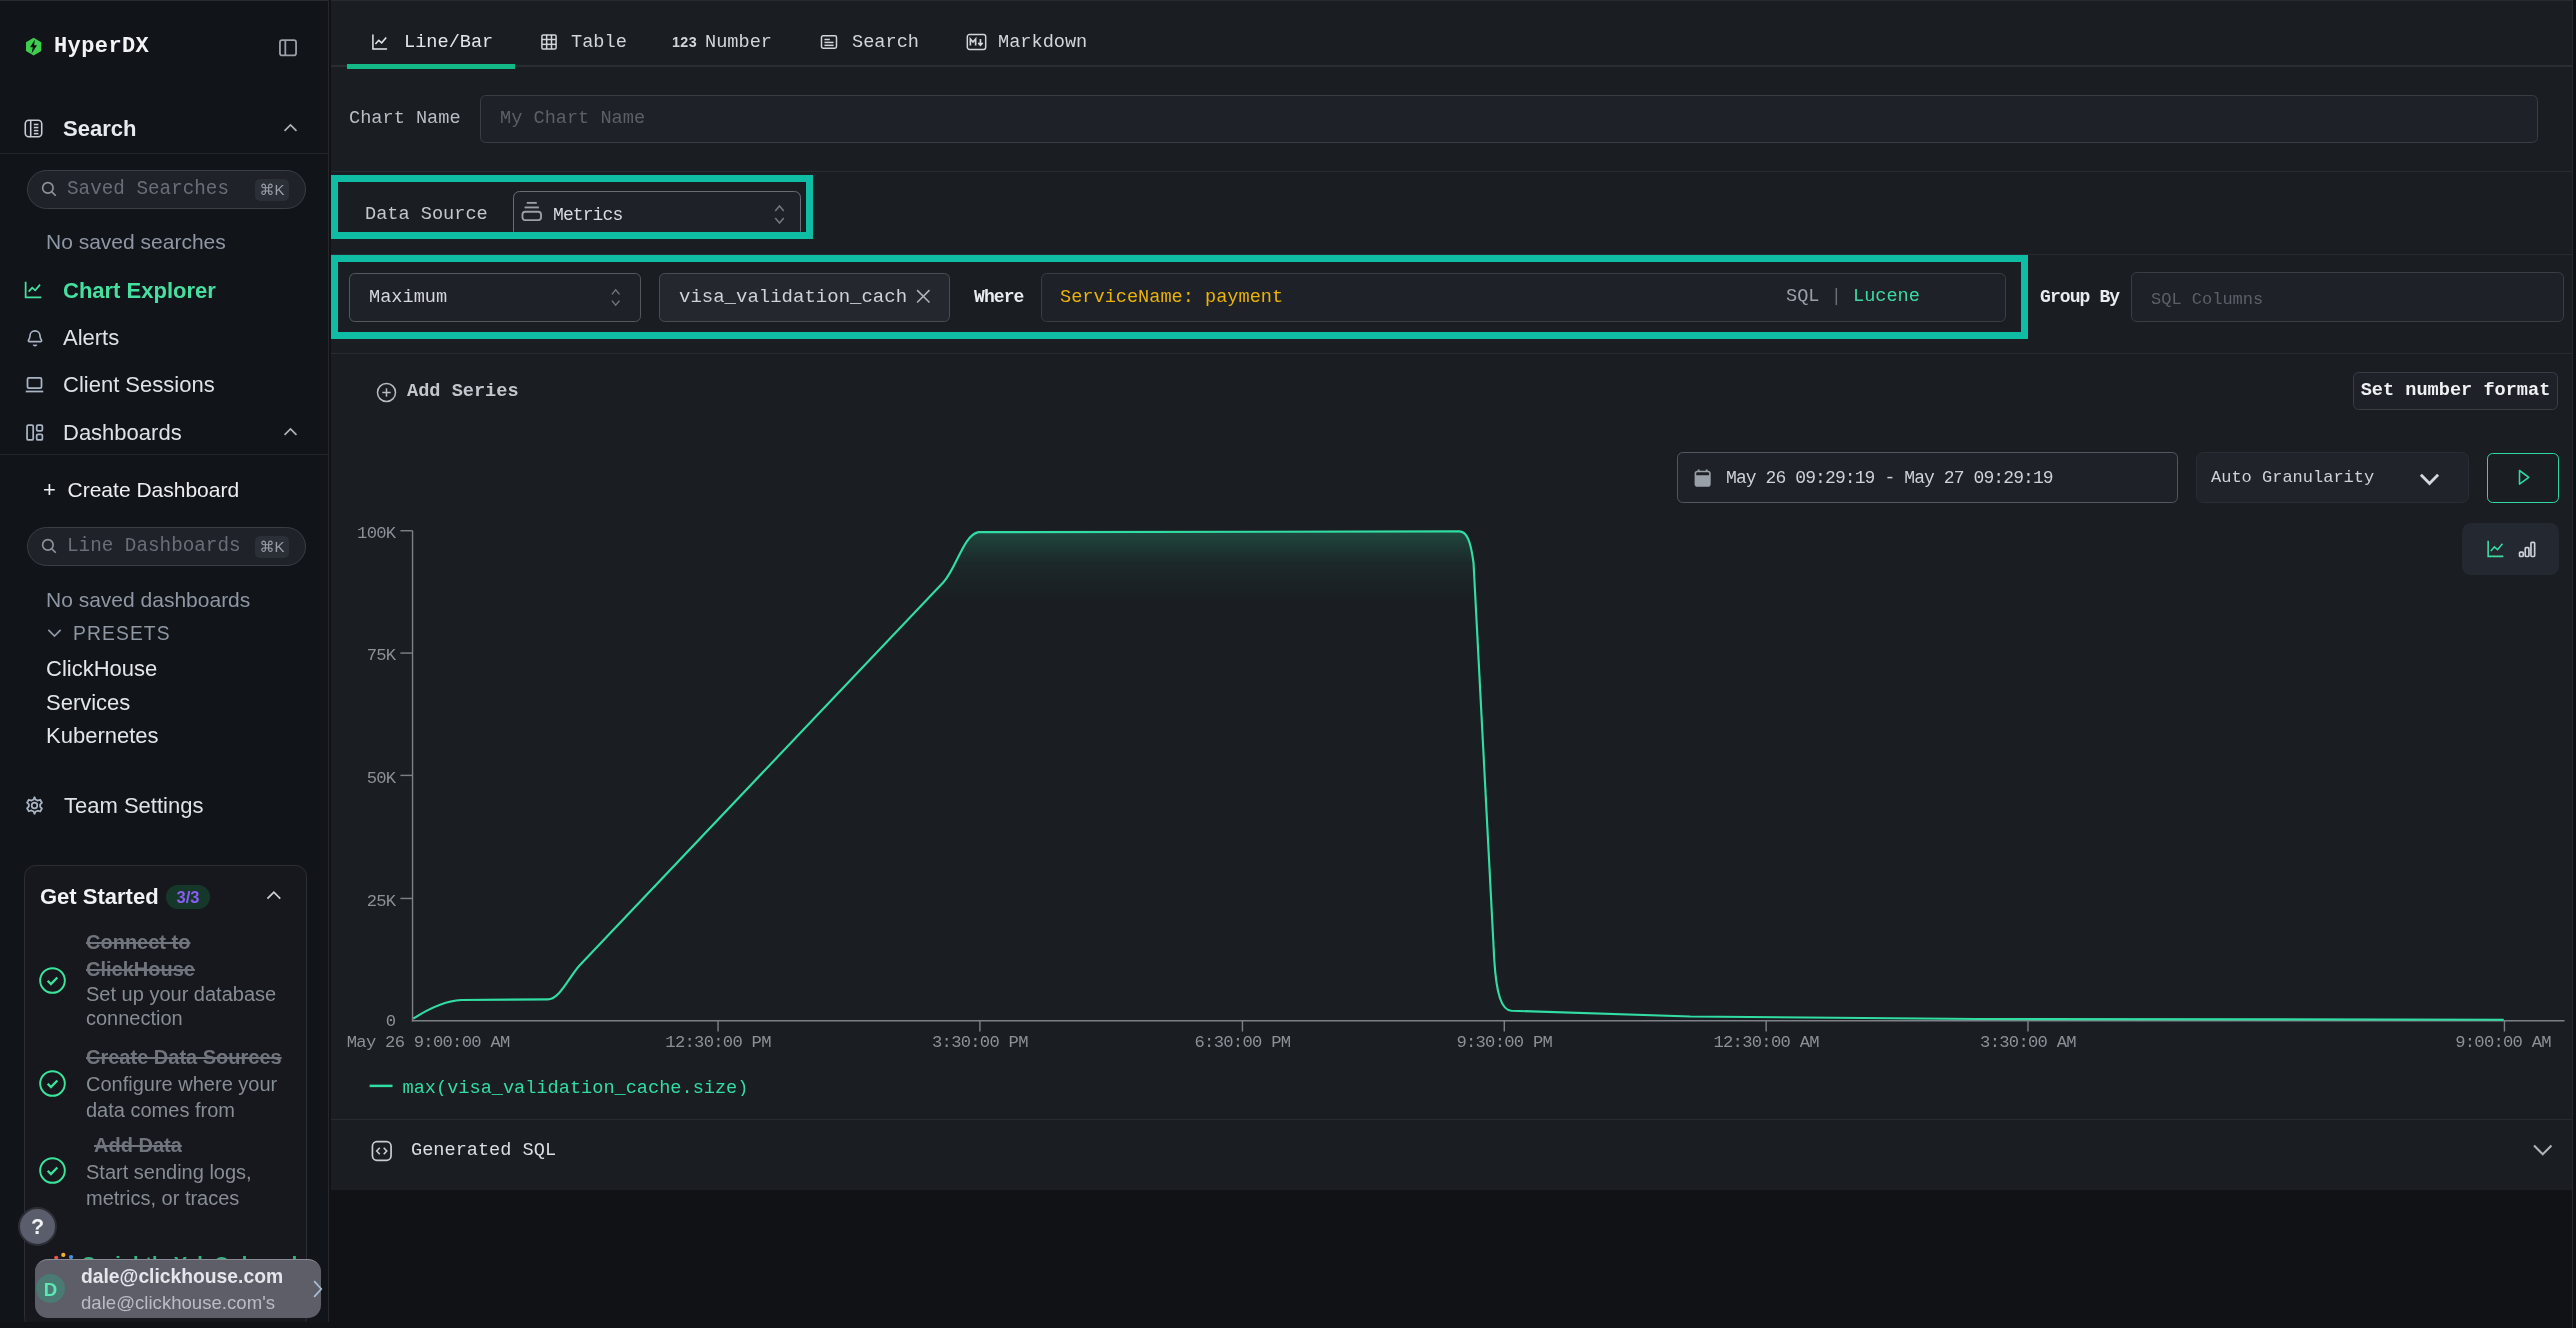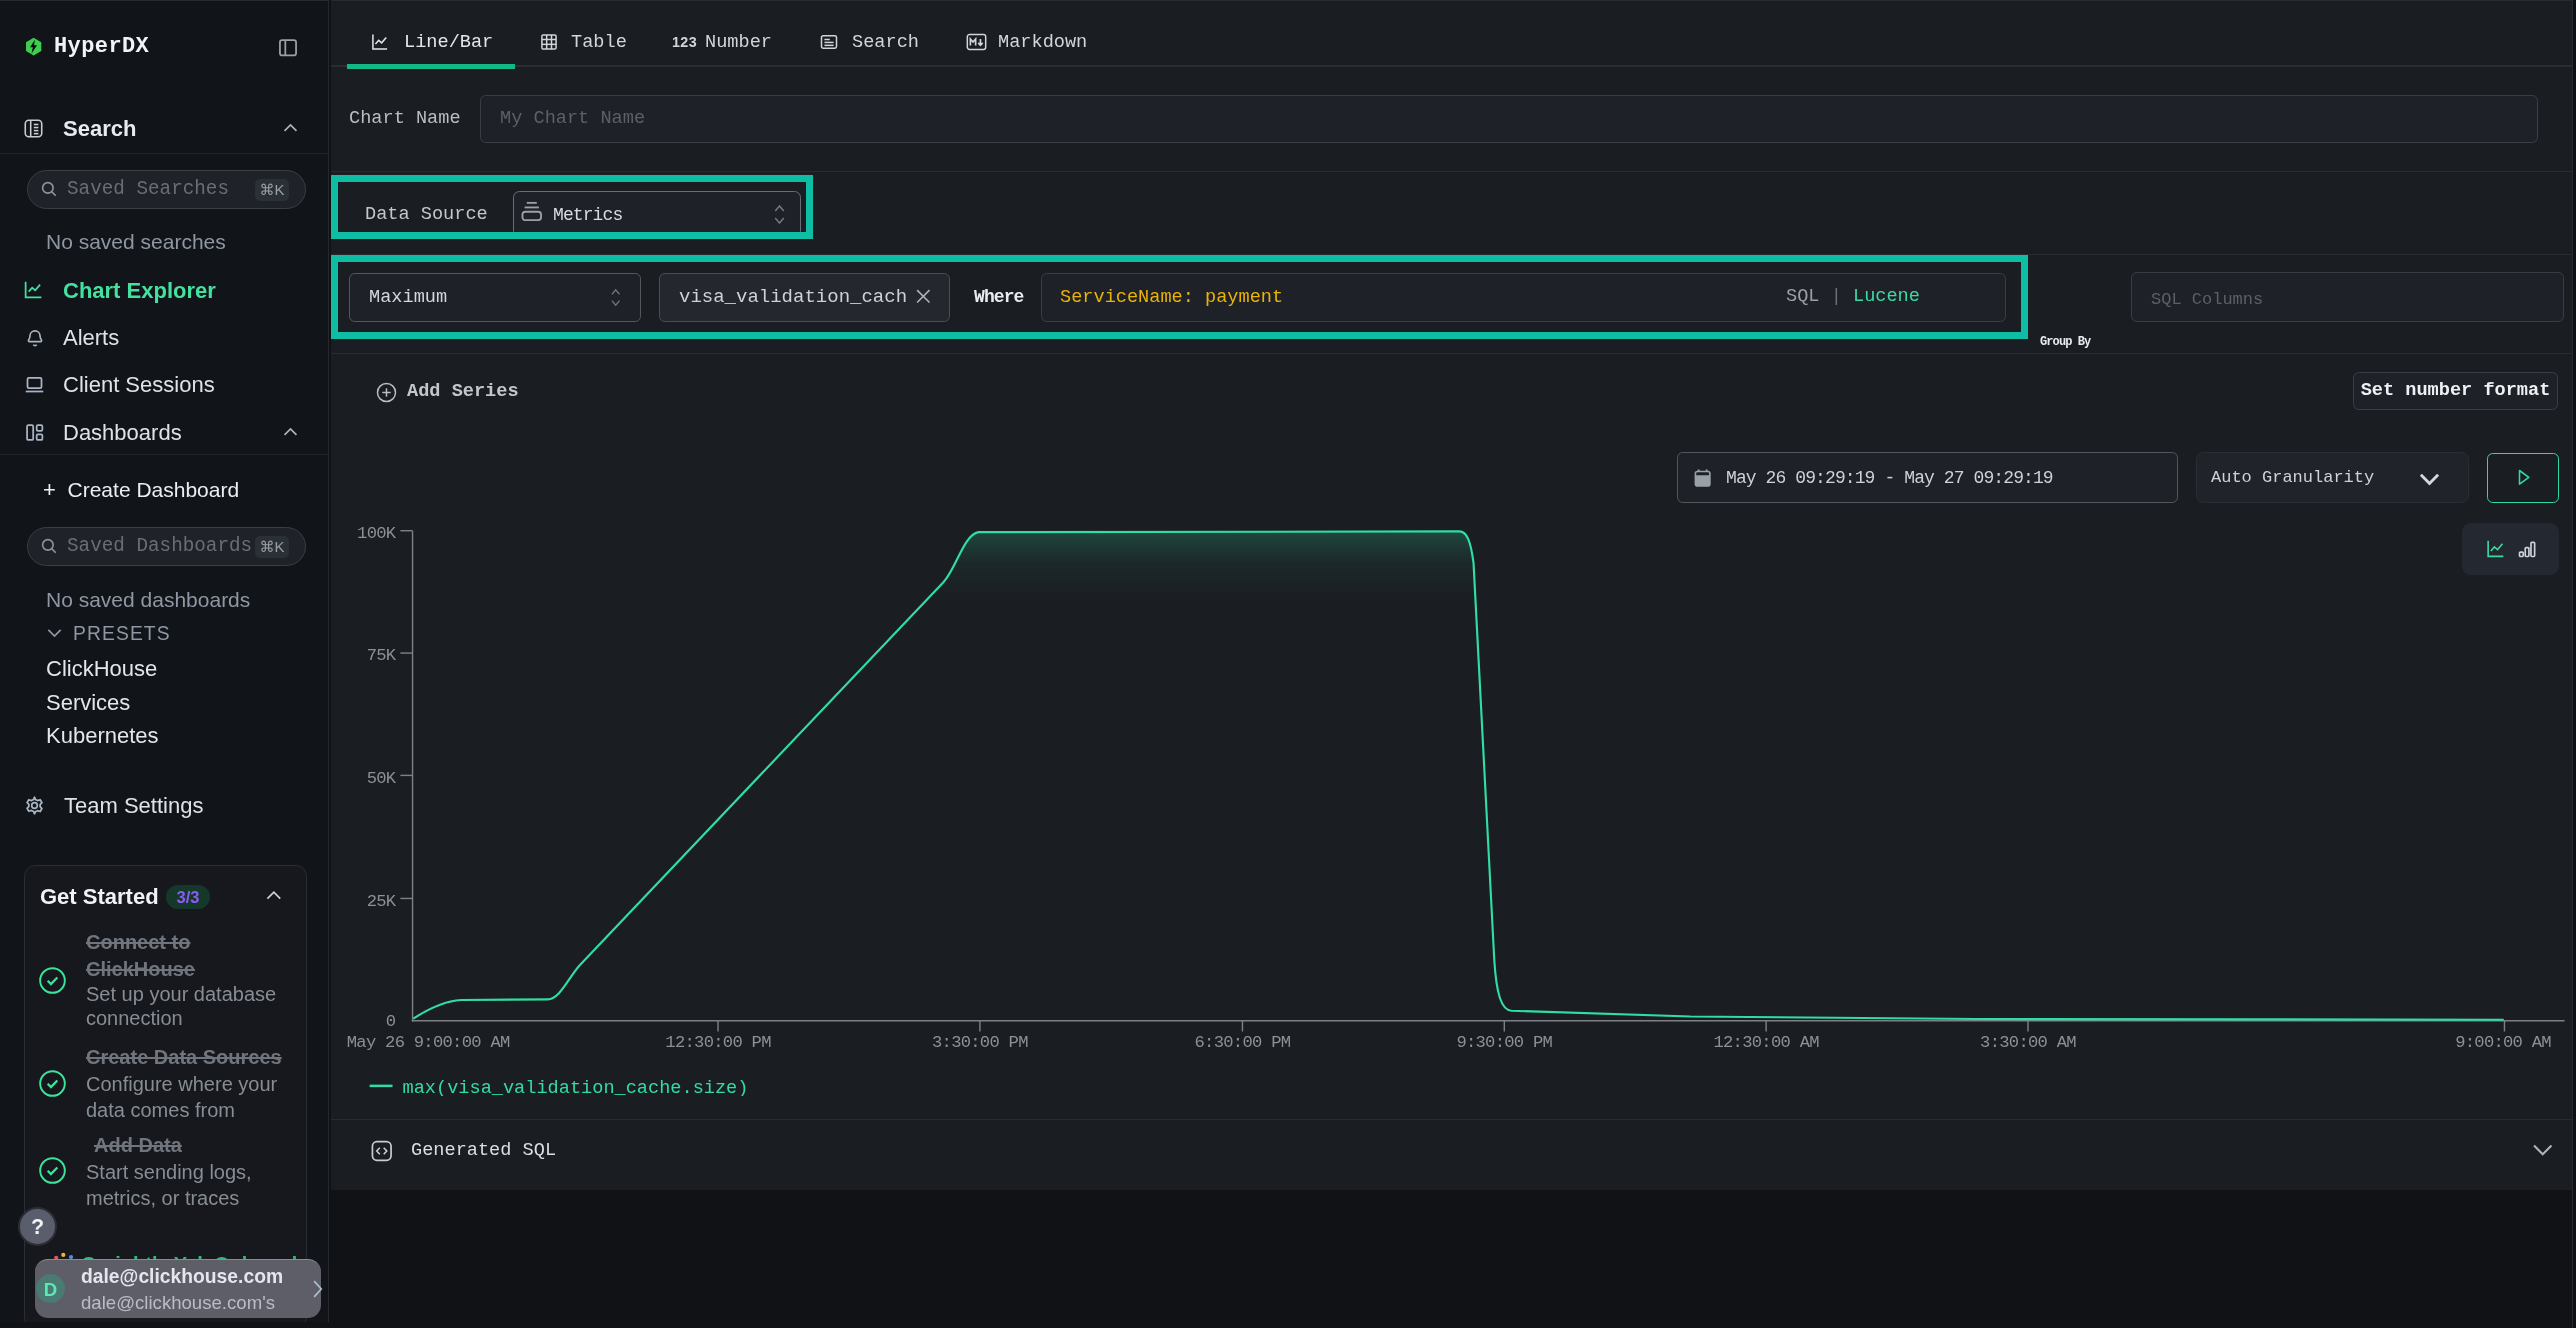--- a/index.html
+++ b/index.html
@@ -84,21 +84,21 @@
     </svg>
   <div class="sbdiv" style="top:453px"></div>
 
   <div class="abs sans" style="left:43px;top:477px;height:24px;line-height:24px;font-size:21px;color:#eceef1;"><span style="font-size:22px;">+</span>&nbsp; Create Dashboard</div>
 
   <div class="abs" style="left:27px;top:526px;width:279px;height:39px;background:#1f2228;border:1.4px solid #3a3e45;border-radius:20px;"></div>
   <svg class="abs" style="left:40px;top:536px" width="18" height="18" viewBox="0 0 24 24" fill="none" stroke="#8e939b" stroke-width="2.2">
       <circle cx="10.5" cy="10.5" r="7"></circle>
       <line x1="15.8" y1="15.8" x2="21" y2="21"></line>
     </svg>
-  <div class="abs mono" style="left:67px;top:535px;height:21.5px;line-height:21.5px;font-size:19.3px;color:#696e76;">Saved Dashboards</div>
+  <div class="abs mono" style="left:67px;top:535px;height:21.5px;line-height:21.5px;font-size:19.3px;color:#696e76;">Line Dashboards</div>
   <div class="abs" style="left:255px;top:535px;width:34px;height:21.5px;background:#2b2f36;border-radius:5px;"></div>
   <div class="abs sans" style="left:255px;top:536px;width:34px;height:20px;line-height:20px;font-size:15px;color:#9aa0a8;text-align:center;">⌘K</div>
 
   <div class="abs sans" style="left:46px;top:588px;height:21.5px;line-height:21.5px;font-size:21px;color:#8e97a3;">No saved dashboards</div>
 
   <svg class="abs" style="left:47px;top:627px" width="15" height="10" viewBox="0 0 22 14" fill="none" stroke="#8e97a3" stroke-width="2.6">
       <path d="M2 2.5 L11 11.5 L20 2.5"></path>
     </svg>
   <div class="abs sans" style="left:73px;top:622px;height:21.5px;line-height:21.5px;font-size:19.3px;letter-spacing:1.1px;color:#8e97a3;">PRESETS</div>
 
@@ -234,21 +234,21 @@
       <line x1="4" y1="4" x2="20" y2="20"></line>
       <line x1="20" y1="4" x2="4" y2="20"></line>
     </svg>
 
   <div class="abs mono" style="left:643px;top:286px;height:21.5px;line-height:21.5px;font-size:18px;letter-spacing:-0.9px;font-weight:bold;color:#e8ebef;">Where</div>
 
   <div class="ibox" style="left:710px;top:272px;width:965px;height:49px;"></div>
   <div class="abs mono" style="left:729px;top:286px;height:21.5px;line-height:21.5px;font-size:18.6px;color:#eab308;">ServiceName: payment</div>
   <div class="abs mono" style="left:1455px;top:286px;height:20px;line-height:20px;font-size:18.6px;color:#9aa0a7;">SQL <span style="color:#6b7077">|</span> <span style="color:#3dd9a3">Lucene</span></div>
 
-  <div class="abs mono" style="left:1709px;top:286px;height:21.5px;line-height:21.5px;font-size:12px;letter-spacing:-0.9px;font-weight:bold;color:#e8ebef;margin-top:45px;">Group By</div>
+  <div class="abs mono" style="left:1709px;top:286px;height:21.5px;line-height:21.5px;font-size:18px;letter-spacing:-0.9px;font-weight:bold;color:#e8ebef;">Group By</div>
   <div class="ibox" style="left:1800px;top:271px;width:433px;height:50px;"></div>
   <div class="abs mono ph" style="left:1820px;top:288px;height:21.5px;line-height:21.5px;font-size:17px;">SQL Columns</div>
   <div class="divider" style="top:352px"></div>
 
   <svg class="abs" style="left:45px;top:381px" width="21" height="21" viewBox="0 0 24 24" fill="none" stroke="#b9bdc4" stroke-width="1.7">
       <circle cx="12" cy="12" r="10.3"></circle>
       <line x1="12" y1="7.2" x2="12" y2="16.8"></line>
       <line x1="7.2" y1="12" x2="16.8" y2="12"></line>
     </svg>
   <div class="abs mono" style="left:76px;top:380px;height:21.5px;line-height:21.5px;font-size:18.6px;font-weight:bold;color:#c3c7cd;">Add Series</div>

